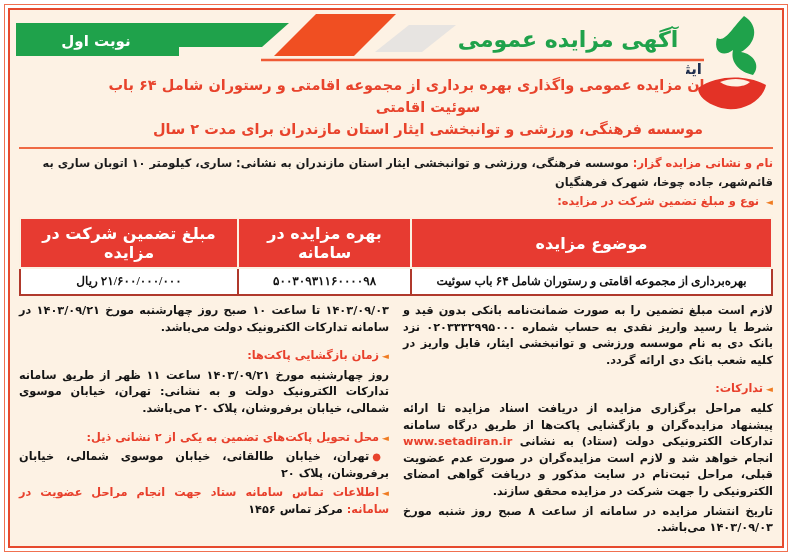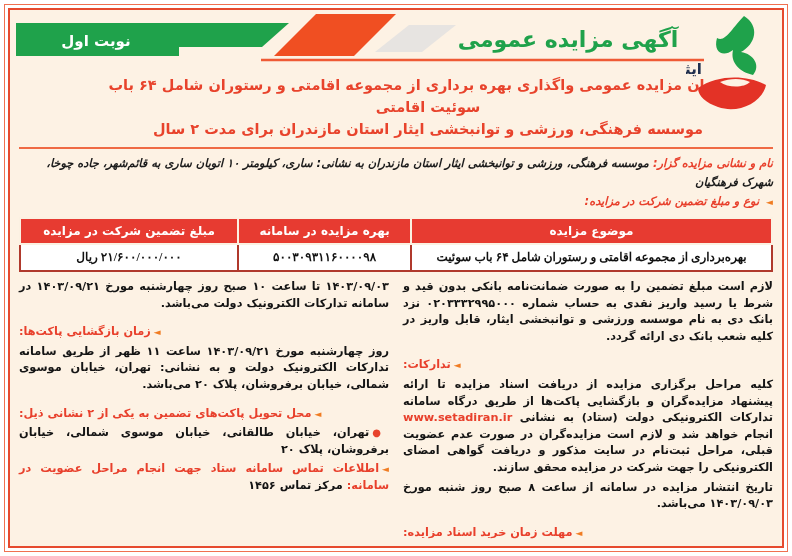--- a/index.html
+++ b/index.html
@@ -12,36 +12,36 @@
            direction:rtl; padding:0 9px; position:relative; overflow:hidden; }
 
   .header { position:relative; height:56px; }
   .banner { position:absolute; left:-3px; top:3px; width:688px; height:54px; }
   .logo   { position:absolute; right:-5px; top:2px; width:92px; height:114px; z-index:3; }
 
   .heading { text-align:center; color:#e8432c; font-weight:bold;
              font-size:14.5px; line-height:22px; margin-top:8px; padding-left:70px; padding-right:6px; }
   .rule { border-top:2px solid #ef6a44; margin:7px 0 5px; }
 
-  .intro-line { font-size:11.4px; font-weight:bold; color:#1c1c1c; line-height:19px;font-style:italic; }
+  .intro-line { font-size:11.4px; font-weight:bold; color:#1c1c1c; line-height:19px; }
   .red-label { color:#e8402c; font-weight:bold; }
   .arrow-icon { color:#f07c22; font-size:9px; margin-left:3px; }
 
   table { width:100%; border-collapse:collapse; margin-top:5px; border:2px solid #b0392c; background:#fff; }
-  th { background:#e73b31; color:#fff; font-size:12px; font-weight:bold;
+  th { background:#e73b31; color:#fff; font-size:16px; font-weight:bold;
        padding:5px 6px; border:2.5px solid #fbf1e2; }
   td { font-size:12px; font-weight:bold; color:#111; text-align:center;
        padding:5px 6px; border:2px solid #b0392c; background:#fff;font-family:Liberation Serif, serif; }
   th.c1 { width:48%;margin-top:31px; } th.c2 { width:23%; } th.c3 { width:29%; }
 
   .cols { display:flex; gap:14px; margin-top:7px; }
   .col { flex:1; font-size:11.3px; line-height:16.6px; color:#141414;
          font-weight:bold; text-align:justify; }
   .col p { margin-bottom:3px; }
-  .col p.head { text-align:left;margin-top:12px; }
+  .col p.head { text-align:right;margin-top:12px; }
   .bullet-dot { color:#e8432c; font-size:10px; margin-left:3px; }
   .link { color:#e8402c; }
 </style>
 </head>
 <body>
 
 <div class="frame">
   <div class="paper">
 
     <div class="header">

